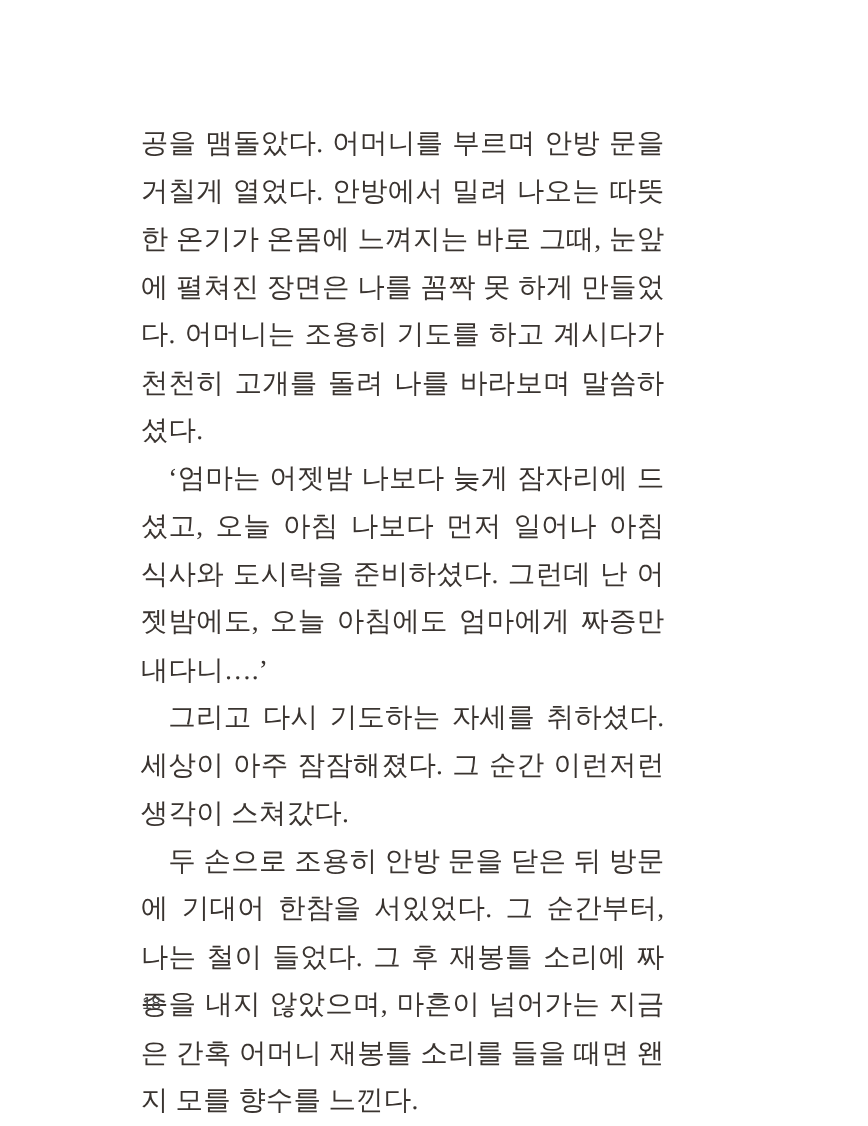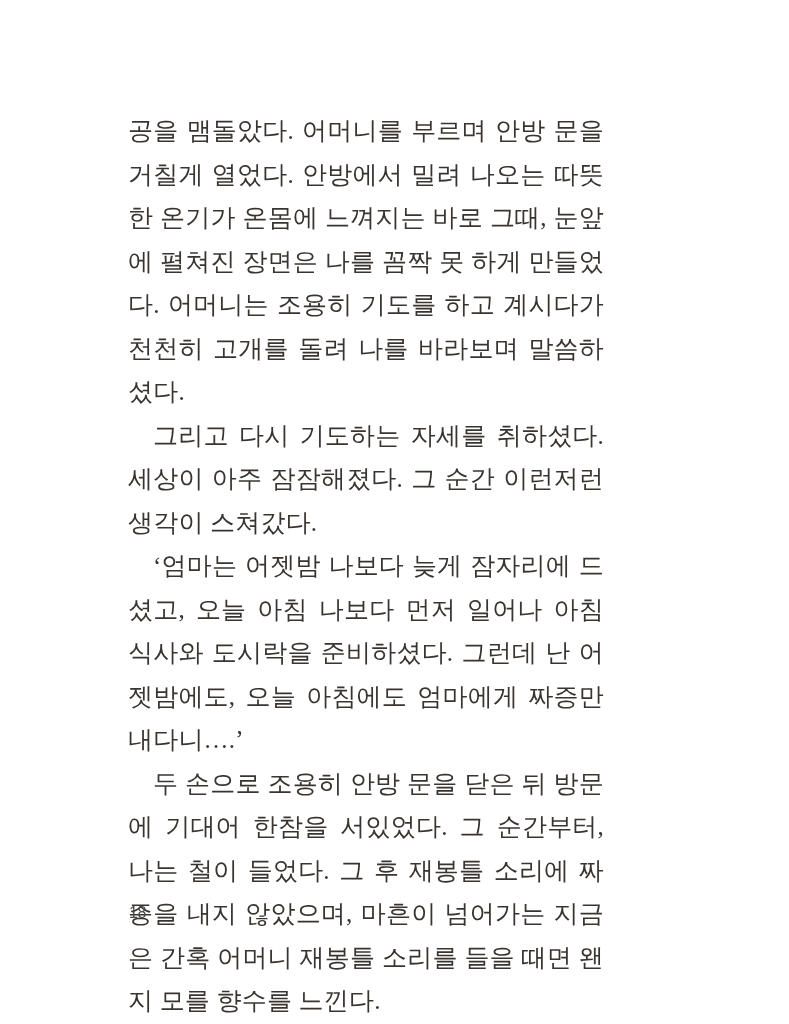--- a/index.html
+++ b/index.html
@@ -53,20 +53,20 @@
     color: var(--pagenum-color, #4a4a4a);
   }
 </style>
 </head>
 <body>
 
 <div class="book-page">
 
   <div class="body-text">
     <p>공을 맴돌았다. 어머니를 부르며 안방 문을 거칠게 열었다. 안방에서 밀려 나오는 따뜻한 온기가 온몸에 느껴지는 바로 그때, 눈앞에 펼쳐진 장면은 나를 꼼짝 못 하게 만들었다. 어머니는 조용히 기도를 하고 계시다가 천천히 고개를 돌려 나를 바라보며 말씀하셨다.</p>
+    <p class="indented">‘엄마는 어젯밤 나보다 늦게 잠자리에 드셨고, 오늘 아침 나보다 먼저 일어나 아침 식사와 도시락을 준비하셨다. 그런데 난 어젯밤에도, 오늘 아침에도 엄마에게 짜증만 내다니….’</p>
     <p class="indented">그리고 다시 기도하는 자세를 취하셨다. 세상이 아주 잠잠해졌다. 그 순간 이런저런 생각이 스쳐갔다.</p>
-    <p class="indented">‘엄마는 어젯밤 나보다 늦게 잠자리에 드셨고, 오늘 아침 나보다 먼저 일어나 아침 식사와 도시락을 준비하셨다. 그런데 난 어젯밤에도, 오늘 아침에도 엄마에게 짜증만 내다니….’</p>
     <p class="indented">두 손으로 조용히 안방 문을 닫은 뒤 방문에 기대어 한참을 서있었다. 그 순간부터, 나는 철이 들었다. 그 후 재봉틀 소리에 짜증을 내지 않았으며, 마흔이 넘어가는 지금은 간혹 어머니 재봉틀 소리를 들을 때면 왠지 모를 향수를 느낀다.</p>
   </div>
 
   <div class="page-number">18</div>
 
 </div>
 
 </body></html>

